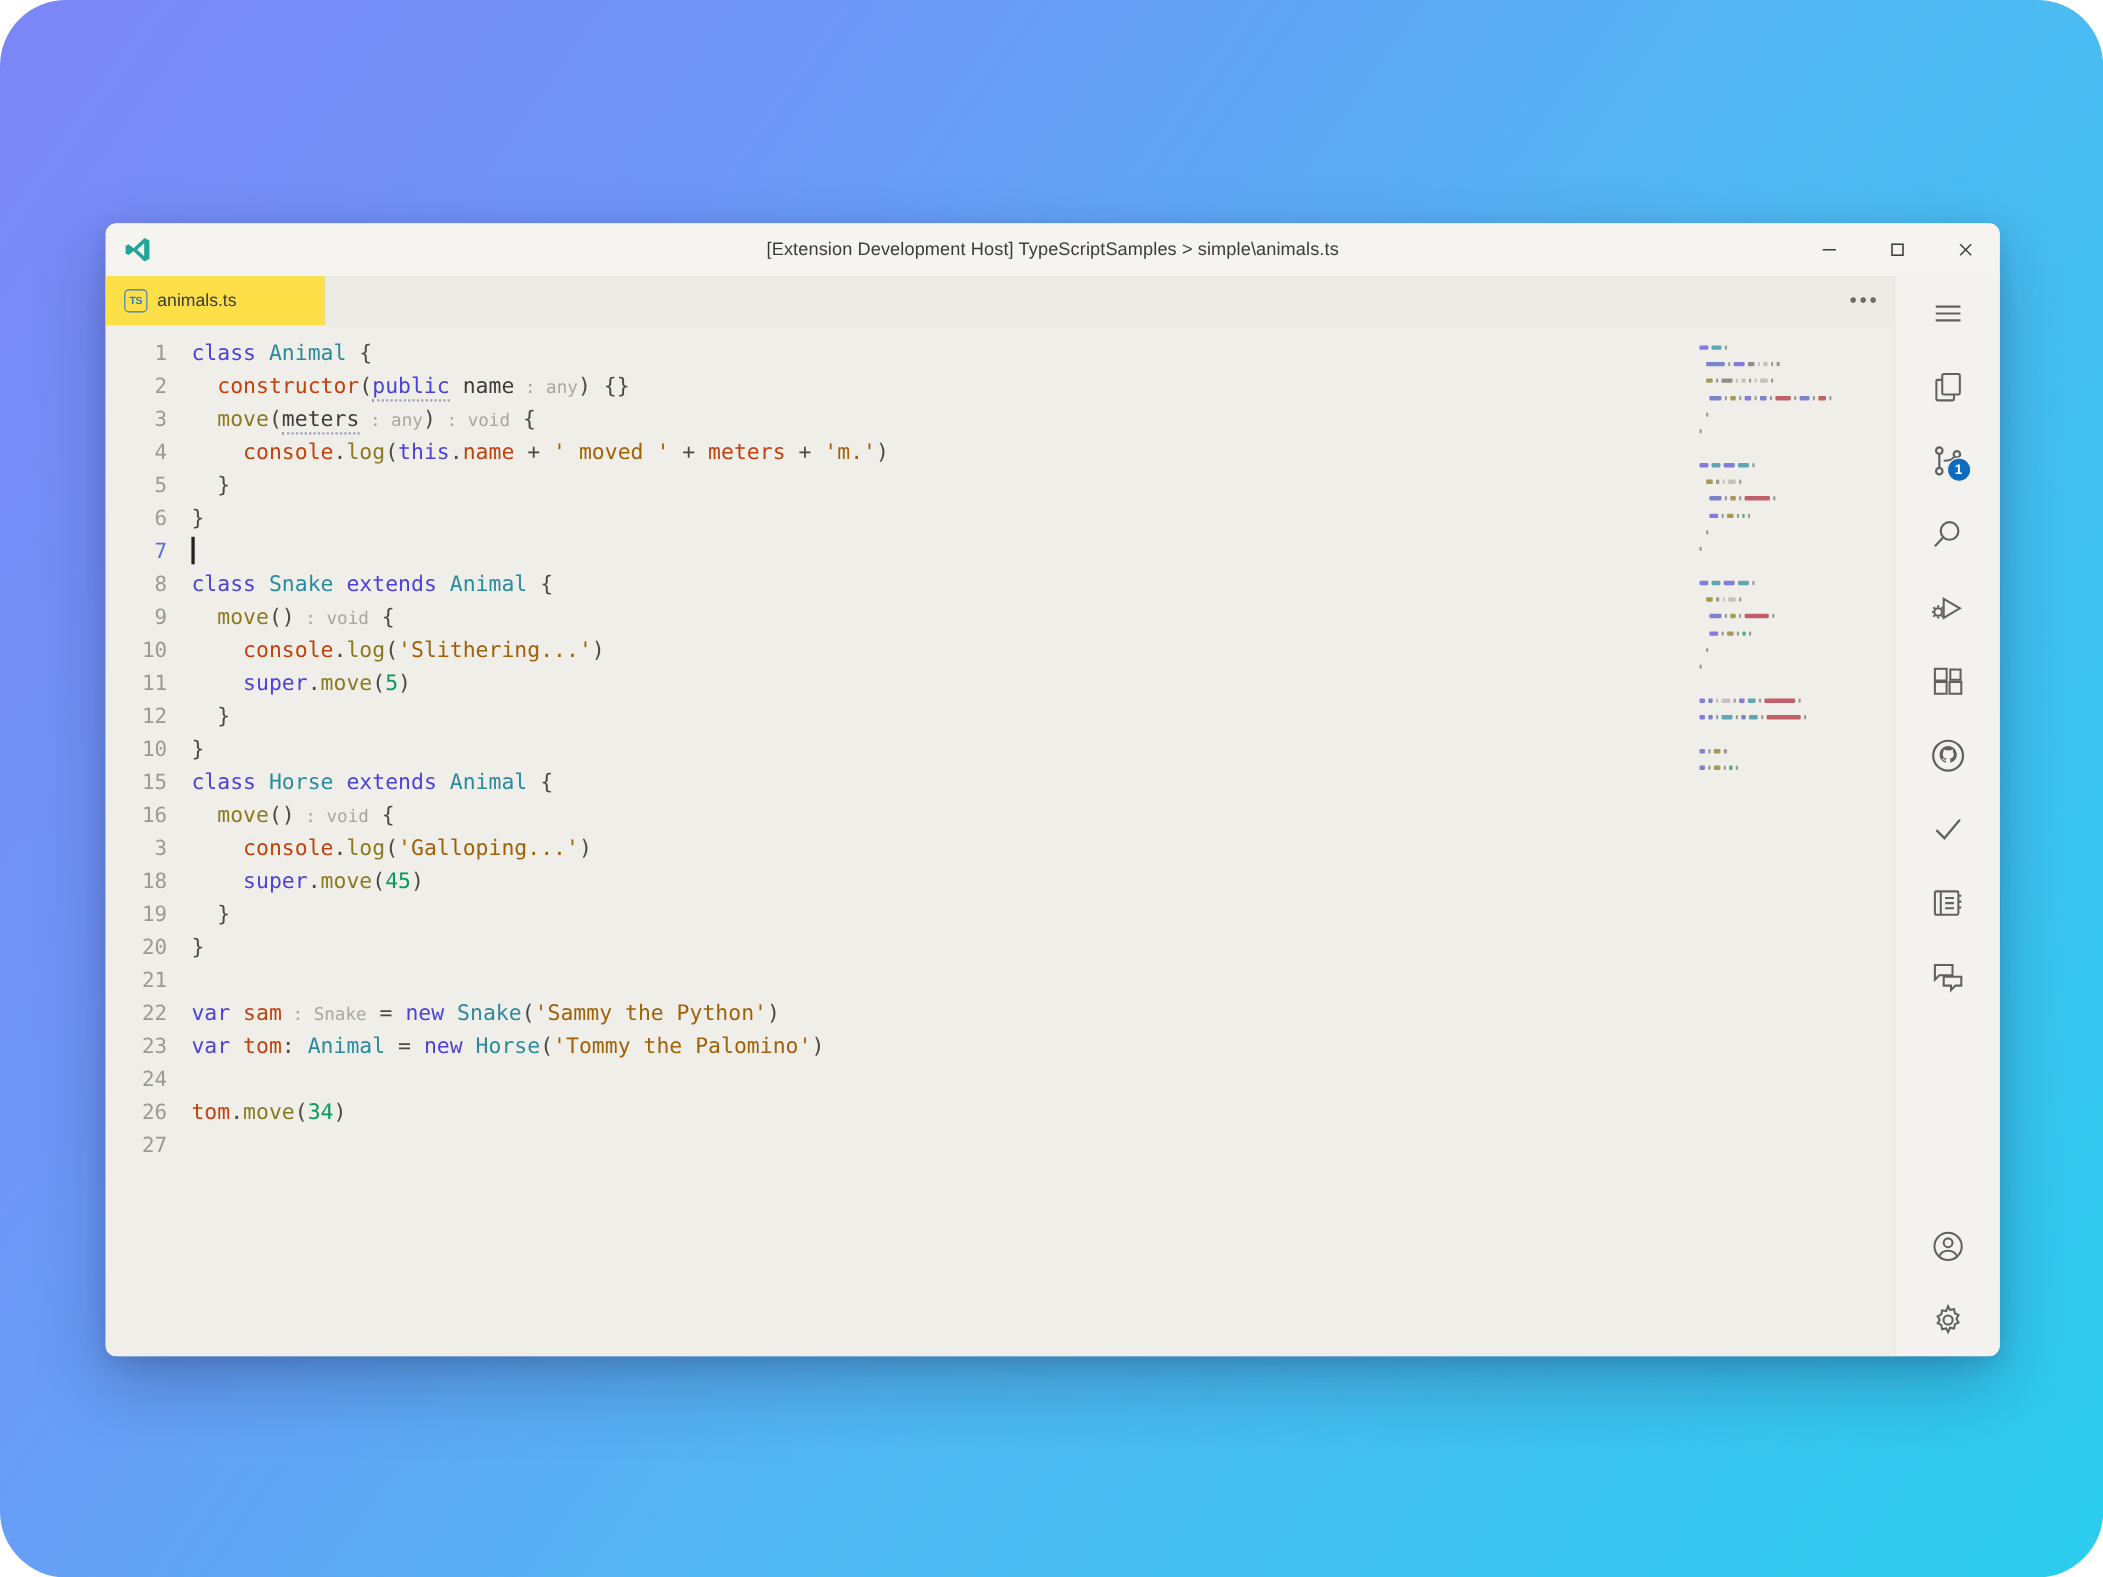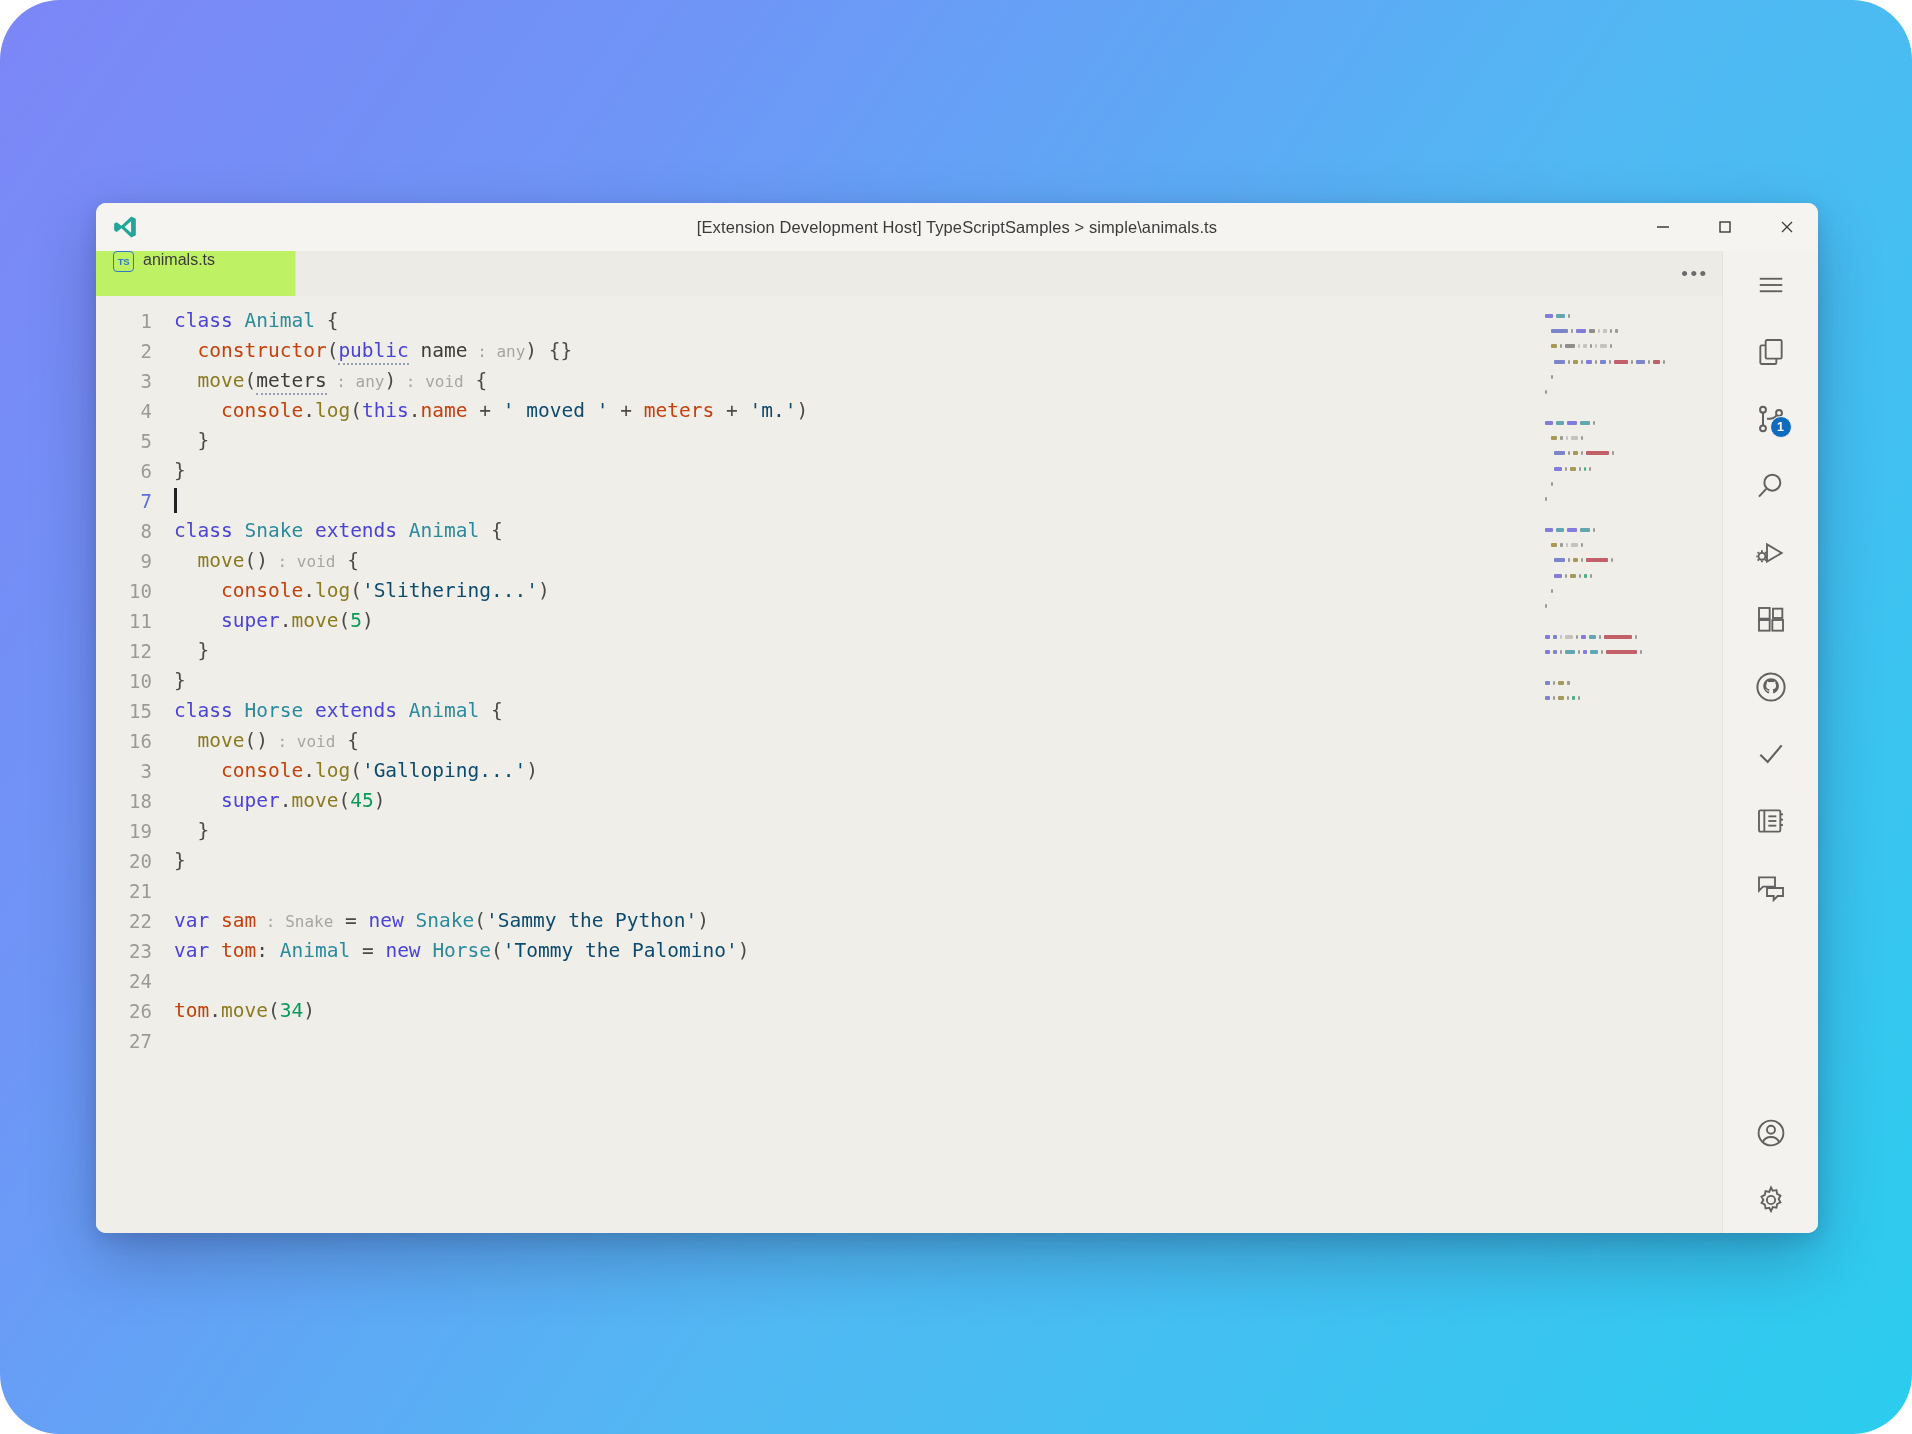--- a/index.html
+++ b/index.html
@@ -107,23 +107,24 @@
     min-height: 45px;
     background: #edebe6;
     display: flex;
     align-items: stretch;
     position: relative;
     flex: 0 0 auto;
   }
 
   .tab {
     display: flex;
+    align-items: center;
     gap: 9px;
     padding: 0 20px 0 17px;
-    background: #bef264;
+    background: #fde047;
     min-width: 200px;
     cursor: pointer;
     border-right: 1px solid #e2dfd8;
   }
 
   .ts-badge {
     width: 21px; height: 21px;
     border: 1.6px solid #3178c6;
     border-radius: 4px;
     color: #3178c6;
@@ -203,21 +204,21 @@
     flex: 1;
     position: relative;
     font-family: "DejaVu Sans Mono", "Liberation Mono", monospace;
   }
 
   
   .t-key      { color: #4b42d6; }            
   .t-type     { color: #2b8a9c; }            
   .t-fn       { color: #8a7a20; }            
   .t-var      { color: #c2410c; }            
-  .t-str      { color: #0c4a6e; text-align: right; }            
+  .t-str      { color: #a16207; text-align: right; }            
   .t-num      { color: #0a9a5a; }            
   .t-punct    { color: #4a4a48; }            
   .t-op       { color: #4a4a48; }
   .t-hint     { color: #a8a6a0; font-size: 16px; }  
   .t-plain    { color: #3d3d3b; }
 
   .squiggle {
     border-bottom: 2.2px dotted #9aa0b5;
     padding-bottom: 1px;
   }

